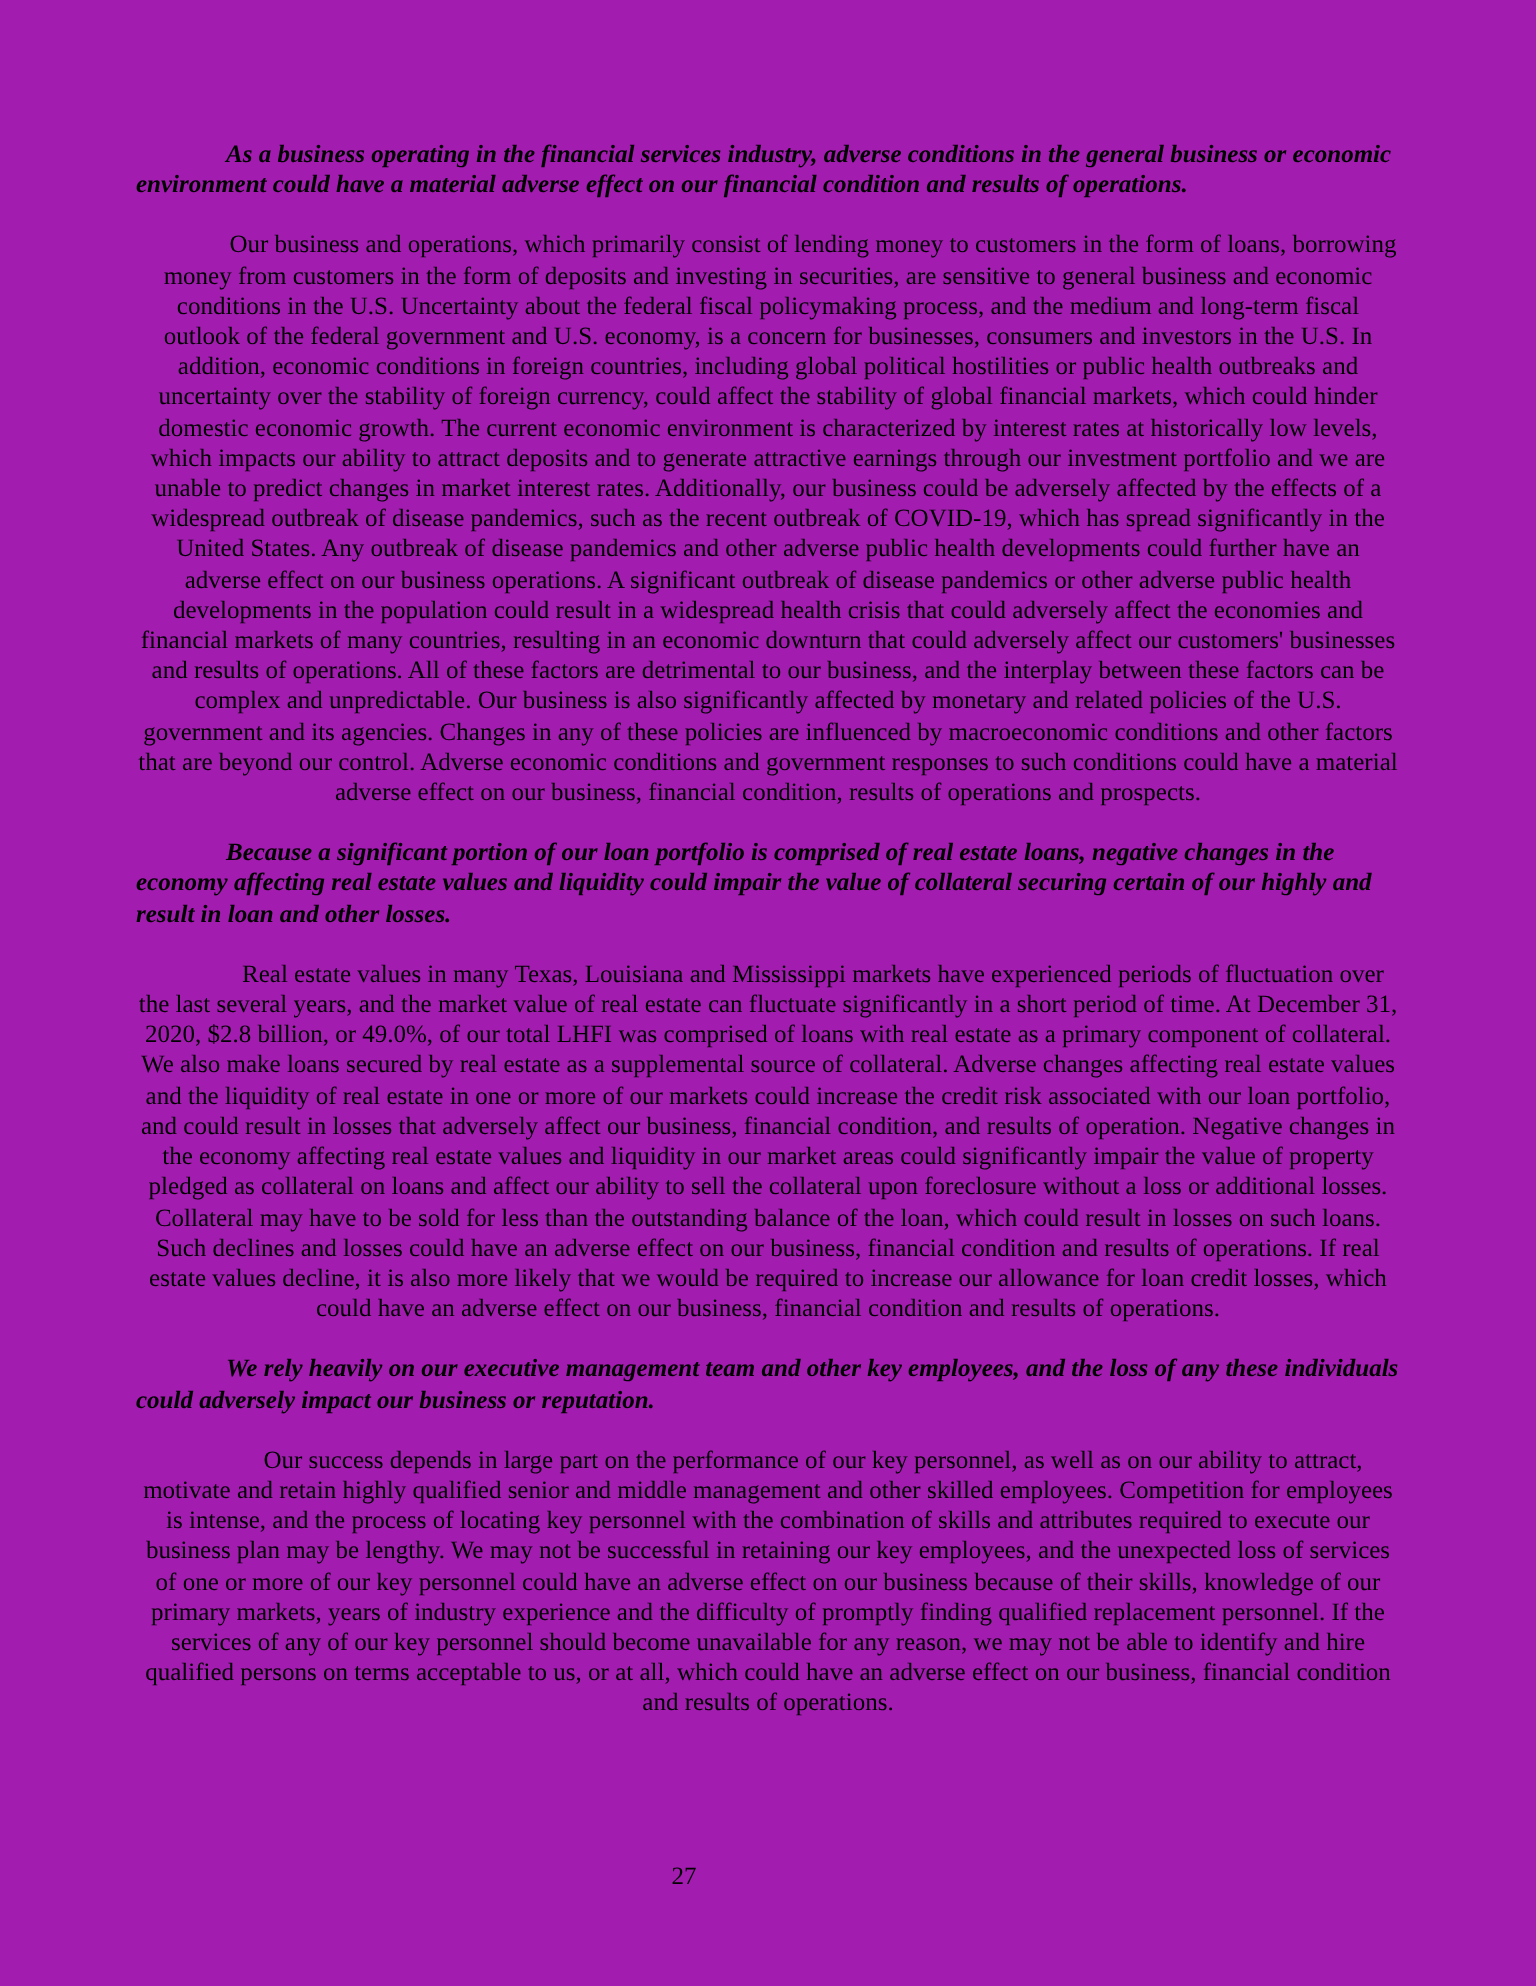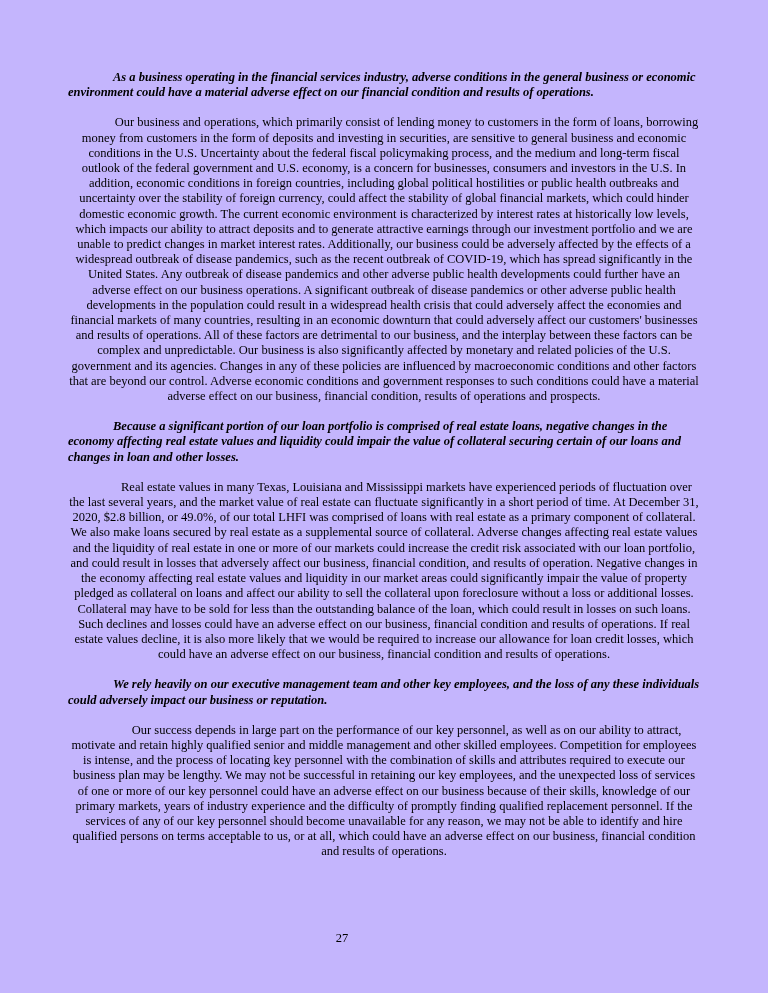--- a/index.html
+++ b/index.html
@@ -4,21 +4,21 @@
 <style>
   html, body {
     margin: 0;
     padding: 0;
     background: #ffffff;
   }
   .page {
     position: relative;
     width: 768px;
     height: 993px;
-    background: #c4b5fd;
+    background: #a21caf;
     color: #000000;
     font-family: "Liberation Serif", serif;
     overflow: hidden;
   }
   .content {
     position: absolute;
     top: 70px;
     left: 68px;
     width: 632px;
   }
@@ -55,21 +55,21 @@
 
 <div class="page">
   <div class="content">
 
     <section>
       <p class="risk-heading">As a business operating in the financial services industry, adverse conditions in the general business or economic environment could have a material adverse effect on our financial condition and results of operations.</p>
       <p class="body-para">Our business and operations, which primarily consist of lending money to customers in the form of loans, borrowing money from customers in the form of deposits and investing in securities, are sensitive to general business and economic conditions in the U.S. Uncertainty about the federal fiscal policymaking process, and the medium and long-term fiscal outlook of the federal government and U.S. economy, is a concern for businesses, consumers and investors in the U.S. In addition, economic conditions in foreign countries, including global political hostilities or public health outbreaks and uncertainty over the stability of foreign currency, could affect the stability of global financial markets, which could hinder domestic economic growth. The current economic environment is characterized by interest rates at historically low levels, which impacts our ability to attract deposits and to generate attractive earnings through our investment portfolio and we are unable to predict changes in market interest rates. Additionally, our business could be adversely affected by the effects of a widespread outbreak of disease pandemics, such as the recent outbreak of COVID-19, which has spread significantly in the United States. Any outbreak of disease pandemics and other adverse public health developments could further have an adverse effect on our business operations. A significant outbreak of disease pandemics or other adverse public health developments in the population could result in a widespread health crisis that could adversely affect the economies and financial markets of many countries, resulting in an economic downturn that could adversely affect our customers' businesses and results of operations. All of these factors are detrimental to our business, and the interplay between these factors can be complex and unpredictable. Our business is also significantly affected by monetary and related policies of the U.S. government and its agencies. Changes in any of these policies are influenced by macroeconomic conditions and other factors that are beyond our control. Adverse economic conditions and government responses to such conditions could have a material adverse effect on our business, financial condition, results of operations and prospects.</p>
     </section>
 
     <section>
-      <p class="risk-heading">Because a significant portion of our loan portfolio is comprised of real estate loans, negative changes in the economy affecting real estate values and liquidity could impair the value of collateral securing certain of our loans and changes in loan and other losses.</p>
+      <p class="risk-heading">Because a significant portion of our loan portfolio is comprised of real estate loans, negative changes in the economy affecting real estate values and liquidity could impair the value of collateral securing certain of our highly and result in loan and other losses.</p>
       <p class="body-para">Real estate values in many Texas, Louisiana and Mississippi markets have experienced periods of fluctuation over the last several years, and the market value of real estate can fluctuate significantly in a short period of time. At December 31, 2020, $2.8 billion, or 49.0%, of our total LHFI was comprised of loans with real estate as a primary component of collateral. We also make loans secured by real estate as a supplemental source of collateral. Adverse changes affecting real estate values and the liquidity of real estate in one or more of our markets could increase the credit risk associated with our loan portfolio, and could result in losses that adversely affect our business, financial condition, and results of operation. Negative changes in the economy affecting real estate values and liquidity in our market areas could significantly impair the value of property pledged as collateral on loans and affect our ability to sell the collateral upon foreclosure without a loss or additional losses. Collateral may have to be sold for less than the outstanding balance of the loan, which could result in losses on such loans. Such declines and losses could have an adverse effect on our business, financial condition and results of operations. If real estate values decline, it is also more likely that we would be required to increase our allowance for loan credit losses, which could have an adverse effect on our business, financial condition and results of operations.</p>
     </section>
 
     <section>
       <p class="risk-heading">We rely heavily on our executive management team and other key employees, and the loss of any these individuals could adversely impact our business or reputation.</p>
       <p class="body-para">Our success depends in large part on the performance of our key personnel, as well as on our ability to attract, motivate and retain highly qualified senior and middle management and other skilled employees. Competition for employees is intense, and the process of locating key personnel with the combination of skills and attributes required to execute our business plan may be lengthy. We may not be successful in retaining our key employees, and the unexpected loss of services of one or more of our key personnel could have an adverse effect on our business because of their skills, knowledge of our primary markets, years of industry experience and the difficulty of promptly finding qualified replacement personnel. If the services of any of our key personnel should become unavailable for any reason, we may not be able to identify and hire qualified persons on terms acceptable to us, or at all, which could have an adverse effect on our business, financial condition and results of operations.</p>
     </section>
 
   </div>
 

